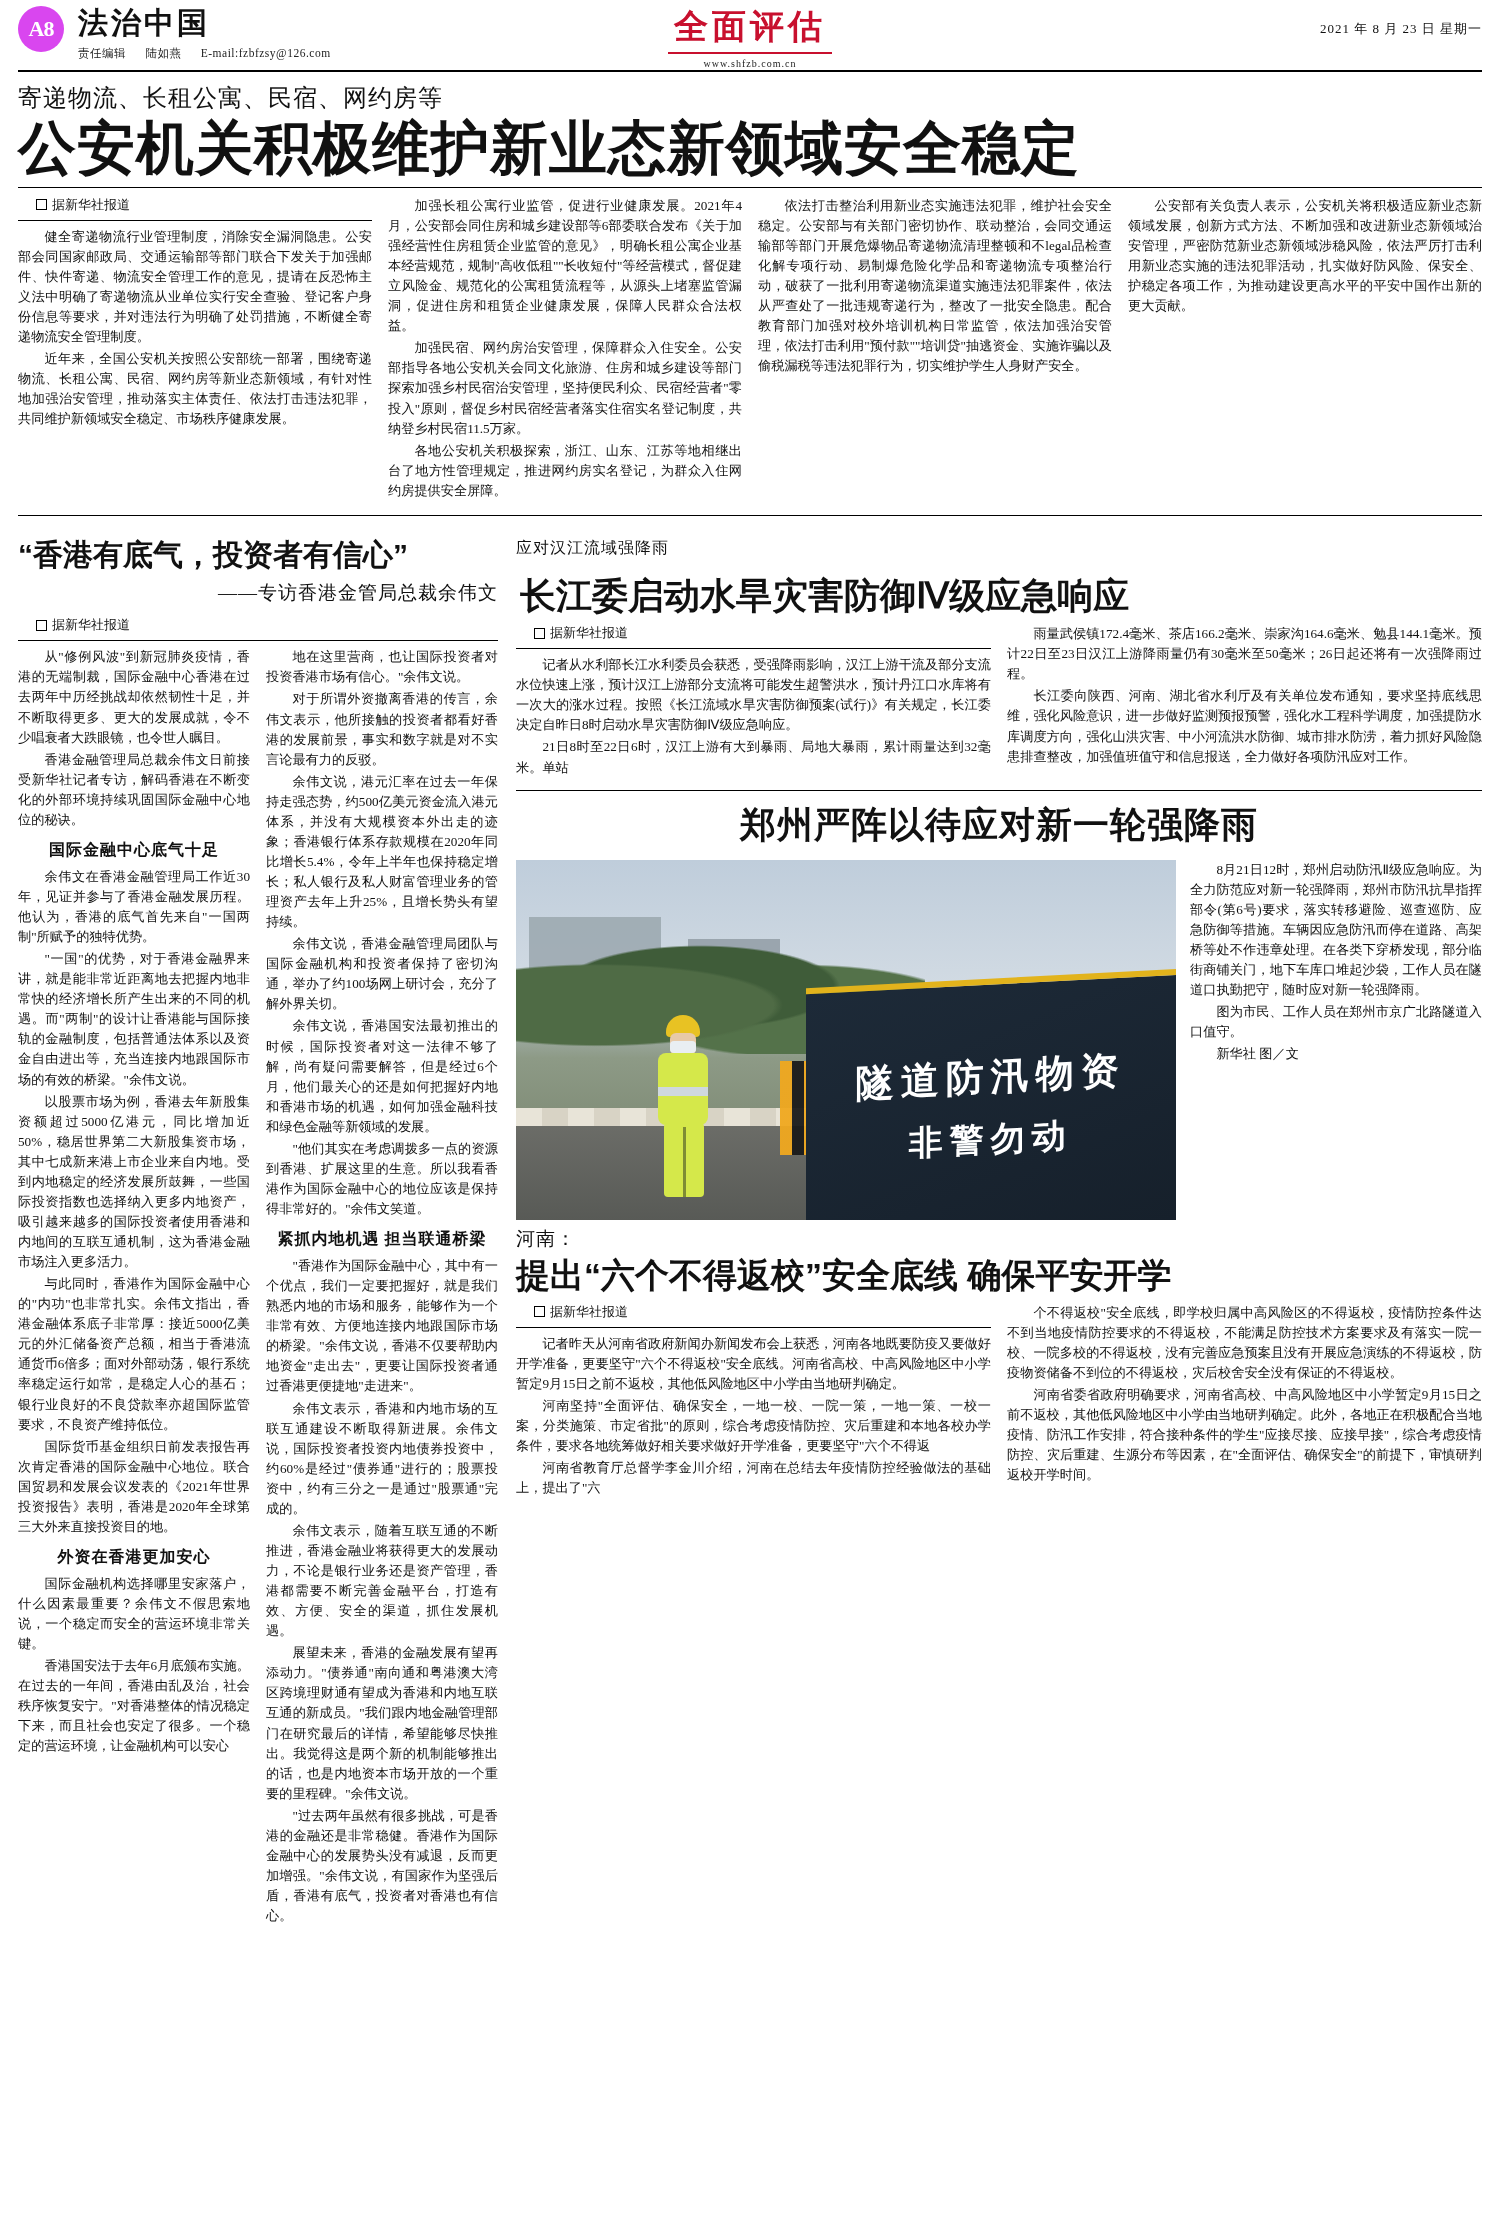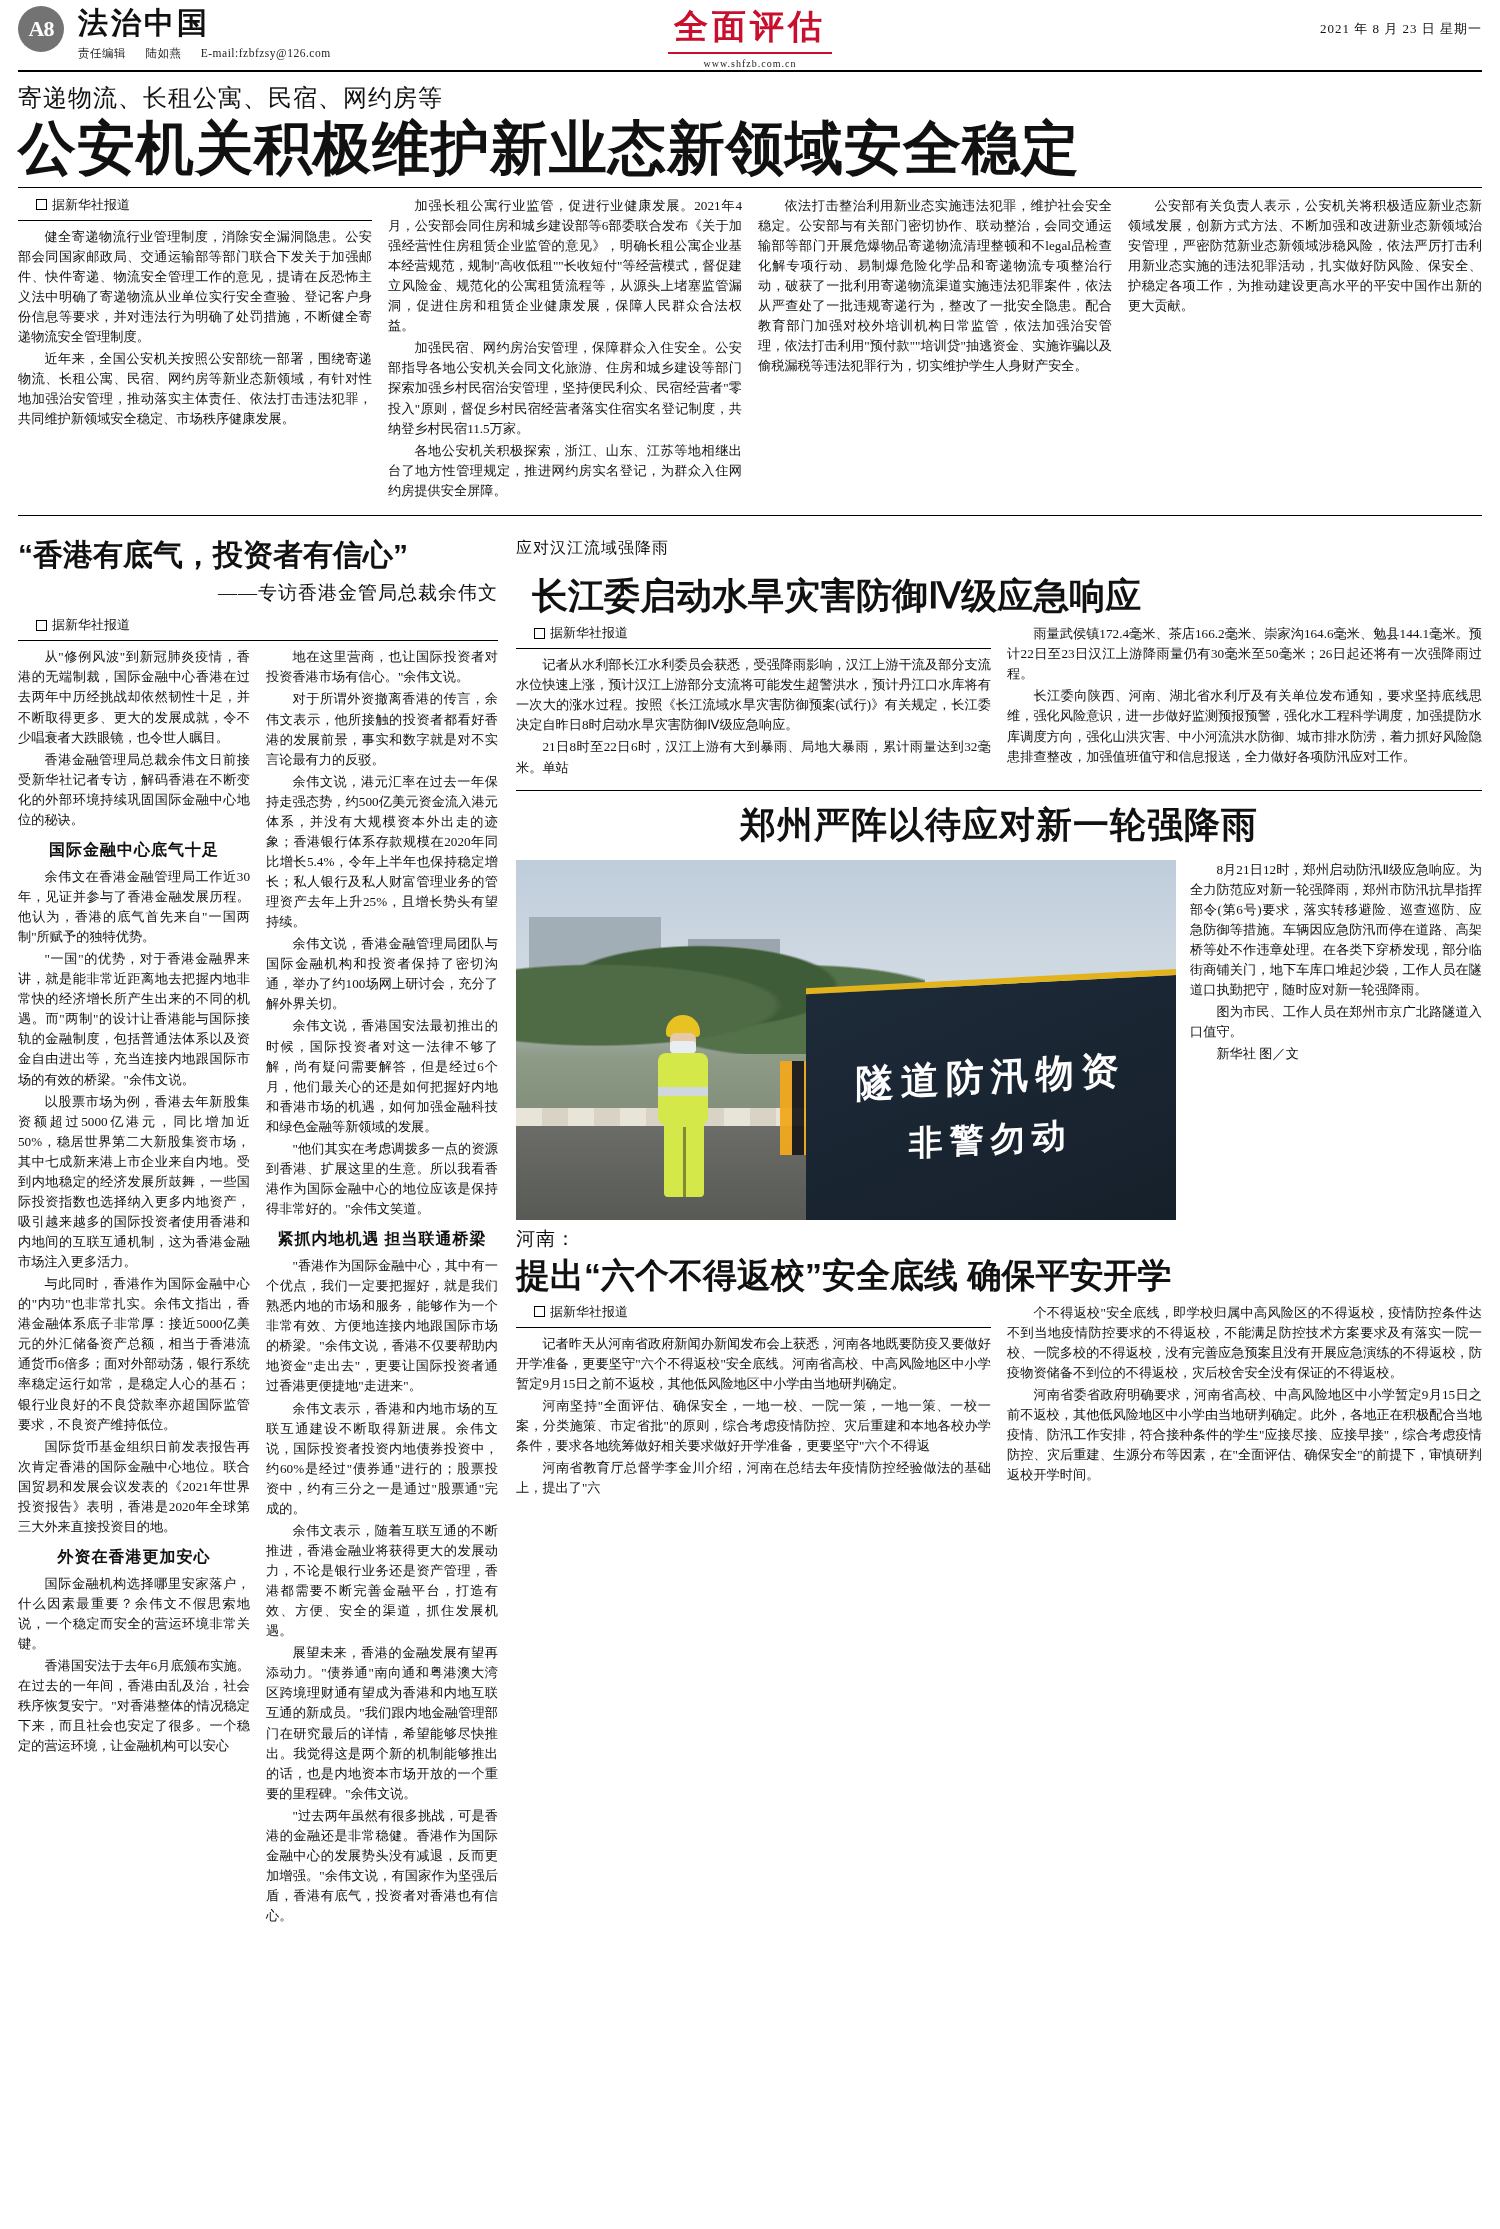--- a/index.html
+++ b/index.html
@@ -11,21 +11,21 @@
     position:relative;
     overflow:hidden;
   }
   .page { position:relative; width:1500px; height:2229px; padding:0; box-sizing:border-box; }
 
   
   .masthead { position:relative; height:64px; padding:8px 18px 0 18px; box-sizing:border-box; }
   .mh-left { position:absolute; left:18px; top:6px; display:flex; align-items:flex-start; }
   .page-badge {
     width:46px; height:46px; border-radius:50%;
-    background:#737373; color:#fff;
+    background:#d946ef; color:#fff;
     display:flex; align-items:center; justify-content:center;
     font-family:"Liberation Serif", serif; font-weight:bold; font-size:22px;
     letter-spacing:-1px;
   }
   .mh-titlebox { margin-left:14px; }
   .mh-section { font-size:30px; font-weight:bold; letter-spacing:3px; line-height:1; margin-top:2px;}
   .mh-credit { font-size:11.5px; color:#222; margin-top:8px; letter-spacing:0.5px; }
   .mh-credit span { margin-right:16px; }
   .mh-center { position:absolute; left:0; right:0; top:4px; text-align:center; }
   .paper-name {
@@ -69,21 +69,21 @@
     font-family:"Liberation Sans", sans-serif; margin-bottom:8px;
   }
   .hk-sub { font-size:19px; margin:6px 0 10px 0; letter-spacing:1px;text-align:right; }
   .sub-head { font-size:16px; font-weight:bold; text-align:center; margin:10px 0 6px 0; letter-spacing:1px;}
   .two { display:flex; gap:16px; }
   .two .col { flex:1; }
 
   .cj-kicker { font-size:16px; letter-spacing:1px; margin-bottom:16px; }
   .cj-head {
     font-size:36px; font-weight:bold; letter-spacing:0px; line-height:1.15;
-    font-family:"Liberation Sans", sans-serif; margin:2px 0 8px 16px;
+    font-family:"Liberation Sans", sans-serif; margin:2px 0 8px 4px;
   }
   .zz-head {
     font-size:36px; font-weight:bold; text-align:center; letter-spacing:1px;
     font-family:"Liberation Sans", sans-serif; margin:10px 0 10px 0;
   }
   .hn-kicker { font-size:19px; letter-spacing:1px; margin:6px 0 4px 0; }
   .hn-head {
     font-size:34px; font-weight:bold; letter-spacing:0px; line-height:1.15;
     font-family:"Liberation Sans", sans-serif; margin:2px 0 8px 0;
   }

